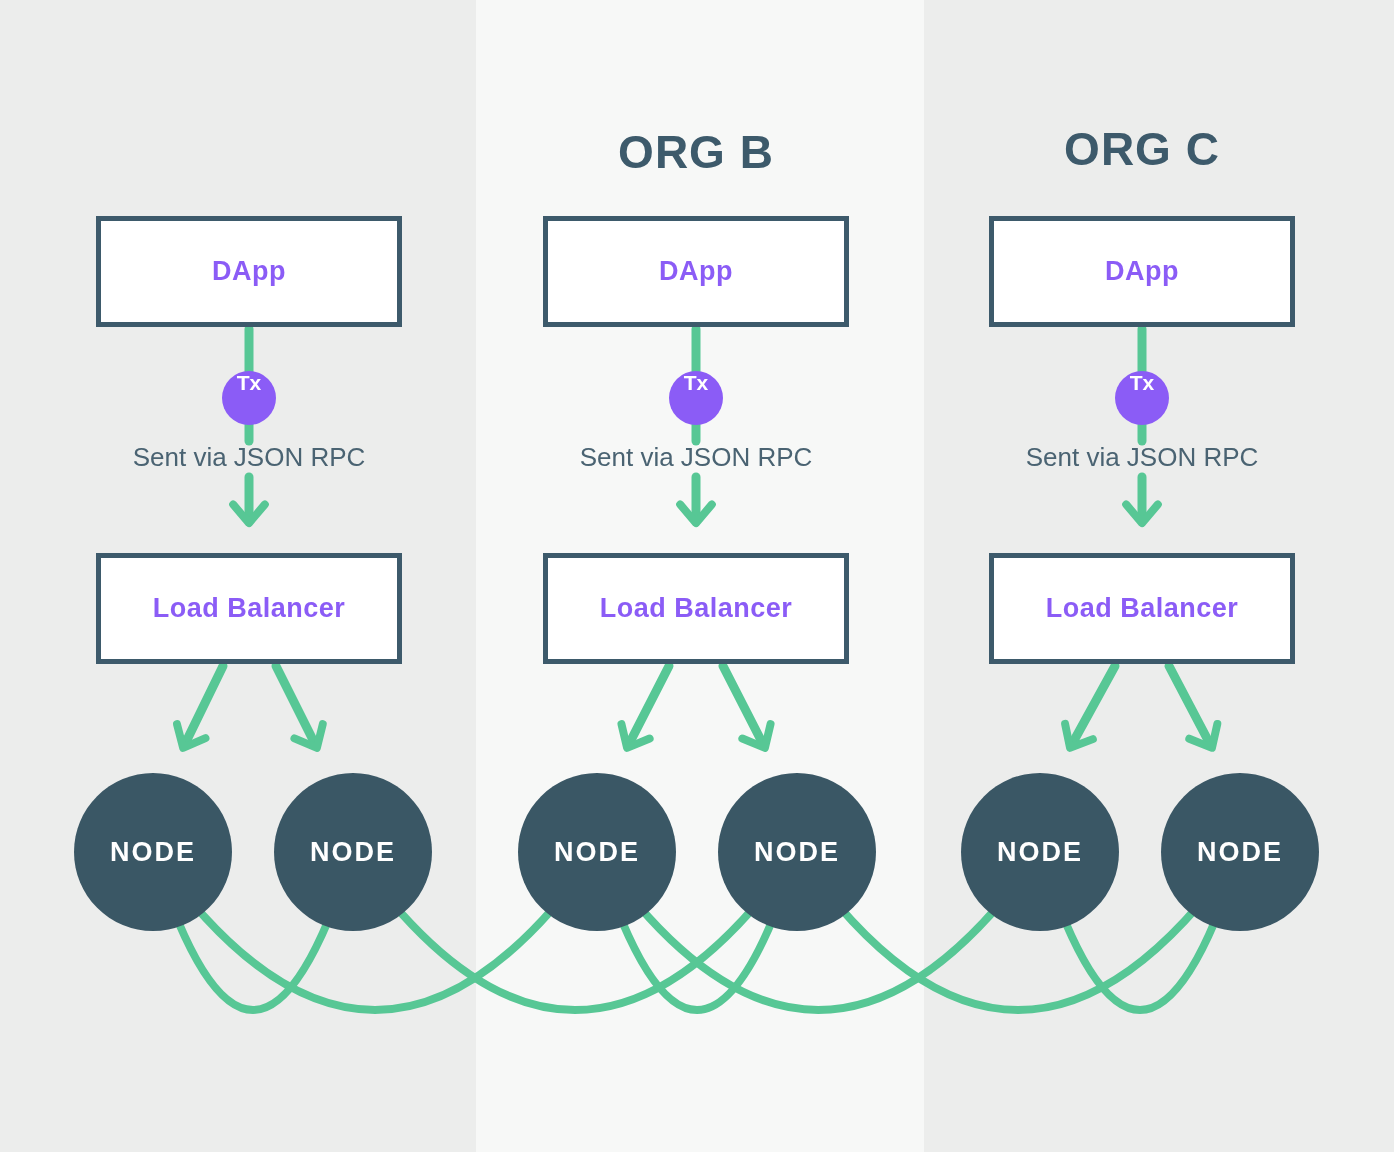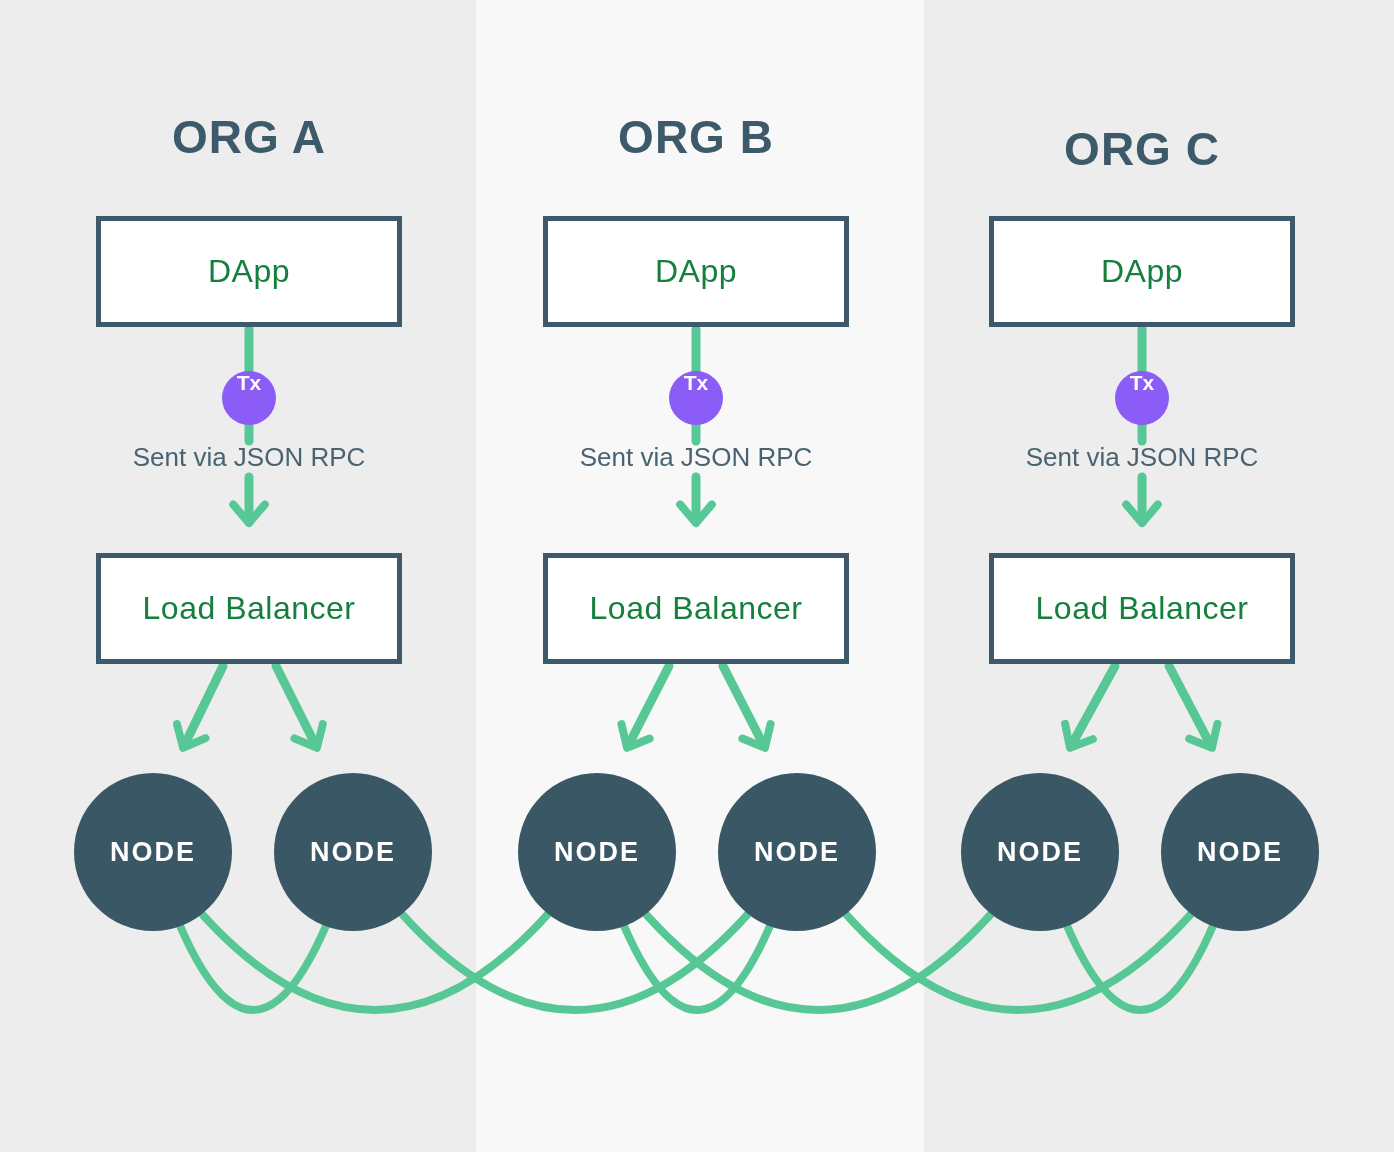--- a/index.html
+++ b/index.html
@@ -15,21 +15,21 @@
   .layer{position:absolute;left:0;top:0;width:1394px;height:1152px;z-index:2;pointer-events:none;}
   .org-title{
     position:absolute;width:340px;text-align:center;
     font-size:46px;font-weight:bold;letter-spacing:1px;color:#3d5a6b;
   }
   .box{
     position:absolute;width:306px;height:111px;box-sizing:border-box;
     background:#ffffff;border:5px solid #3d5a6b;
     display:flex;align-items:center;justify-content:center;
   }
-  .box-label{font-size:32px;font-weight:normal;color:#15803d;letter-spacing:0.5px;}
+  .box-label{font-size:27px;font-weight:bold;color:#8b5cf6;letter-spacing:0.5px;}
   .tx-badge{
     position:absolute;width:54px;height:54px;border-radius:50%;
     background:#8b5cf6;display:flex;justify-content:center;
   }
   .tx-label{color:#ffffff;font-size:21px;font-weight:bold;}
   .rpc-label{
     position:absolute;width:340px;text-align:center;
     font-size:26px;color:#4a6372;
   }
   .node{
@@ -74,39 +74,38 @@
     <path d="M353,852 Q575,1168 797,852" stroke-width="8"></path>
     <path d="M597,852 Q697,1168 797,852" stroke-width="8"></path>
     <path d="M597,852 Q818,1168 1040,852" stroke-width="8"></path>
     <path d="M797,852 Q1018,1168 1240,852" stroke-width="8"></path>
     <path d="M1040,852 Q1140,1168 1240,852" stroke-width="8"></path>
   </g>
 </svg>
 
 <div class="layer">
 
-  <div class="org-title" style="left:79px;top:110px;">ORG A</div>
   <div class="box" style="left:96px;top:216px;">
     <span class="box-label">DApp</span>
   </div>
   <div class="tx-badge" style="left:222px;top:371px;">
     <span class="tx-label">Tx</span>
   </div>
   <div class="rpc-label" style="left:79px;top:442px;">Sent via JSON RPC</div>
   <div class="box" style="left:96px;top:553px;">
     <span class="box-label">Load Balancer</span>
   </div>
   <div class="node" style="left:74px;top:773px;">
     <span class="node-label">NODE</span>
   </div>
   <div class="node" style="left:274px;top:773px;">
     <span class="node-label">NODE</span>
   </div>
 
-  <div class="org-title" style="left:526px;top:110px;">ORG B</div>
+  <div class="org-title" style="left:526px;top:125px;">ORG B</div>
   <div class="box" style="left:543px;top:216px;">
     <span class="box-label">DApp</span>
   </div>
   <div class="tx-badge" style="left:669px;top:371px;">
     <span class="tx-label">Tx</span>
   </div>
   <div class="rpc-label" style="left:526px;top:442px;">Sent via JSON RPC</div>
   <div class="box" style="left:543px;top:553px;">
     <span class="box-label">Load Balancer</span>
   </div>

